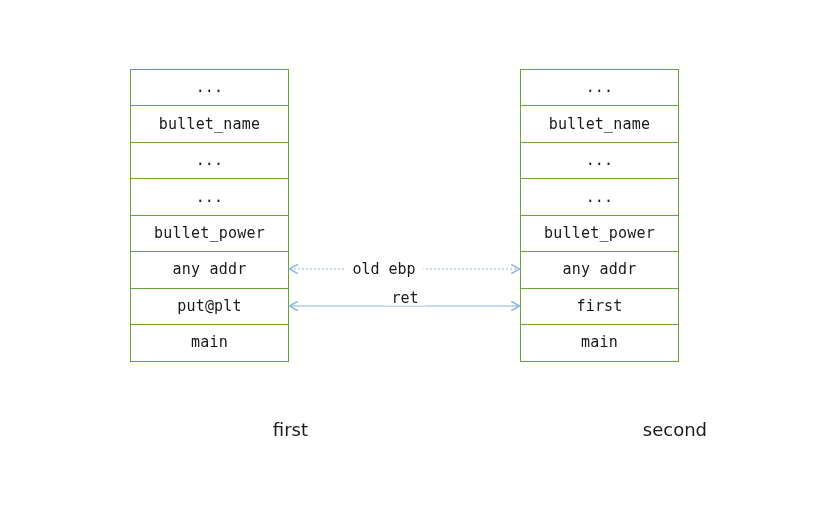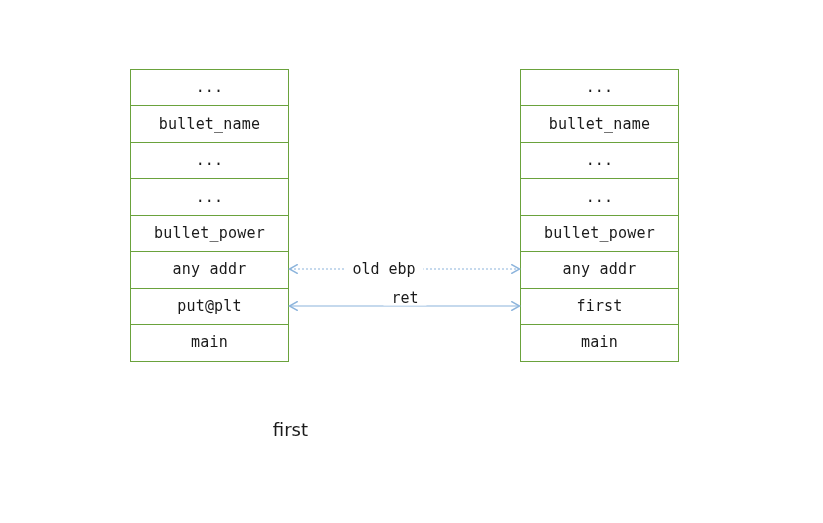--- a/index.html
+++ b/index.html
@@ -163,14 +163,15 @@
 
     <g>
       <line x1="290" y1="306" x2="519" y2="306" stroke="#8cb4dc" stroke-width="1.2" marker-start="url(#arrowhead-left)" marker-end="url(#arrowhead-right)"></line>
     </g>
   </svg>
 
   <div class="arrow-label" id="label-old-ebp">old ebp</div>
   <div class="arrow-label" id="label-ret">ret</div>
 
   <div class="caption" id="caption-first">first</div>
+  <div class="caption" id="caption-second">second</div>
 
 </div>
 
 </body></html>

